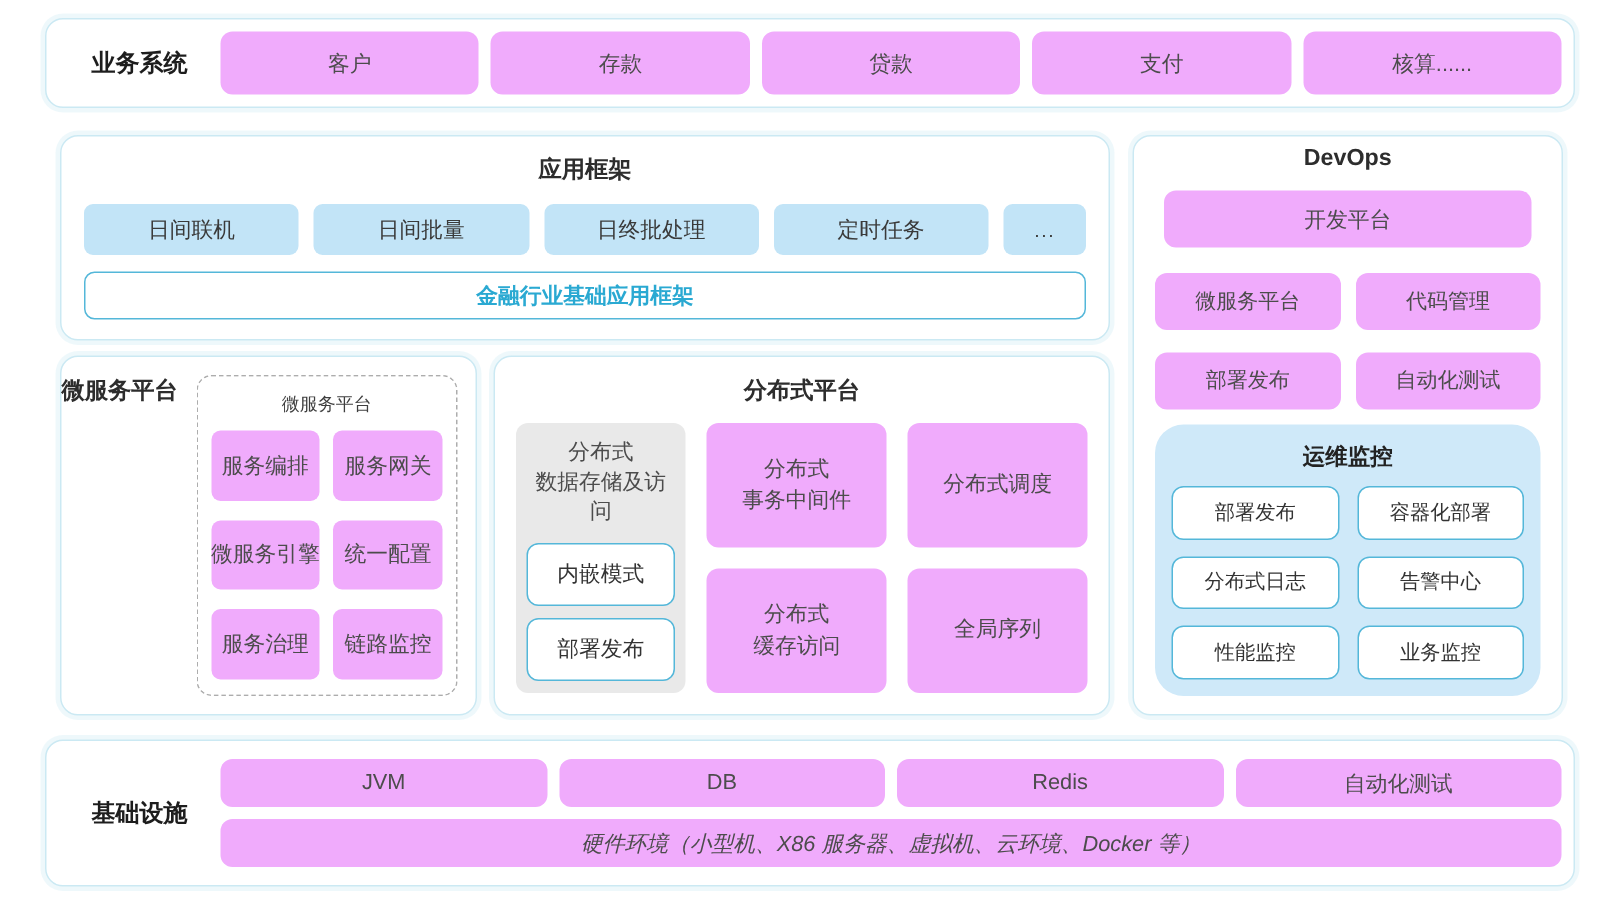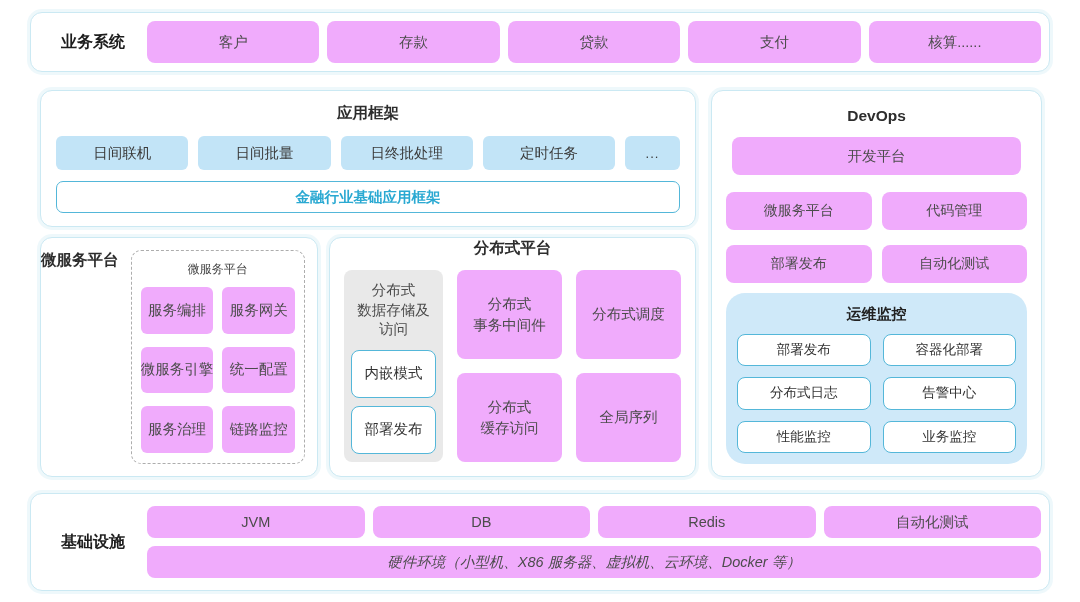--- a/index.html
+++ b/index.html
@@ -45,35 +45,35 @@
   .micro { width:278px; padding-top:12px; display:flex; flex-direction:row; }
   .micro .panel-title { margin-bottom:9px; }
   .dashed-box { flex:1; margin:0 12px 12px; border:1px dashed #adadad; border-radius:10px;
                 padding:7px 9px 10px; display:flex; flex-direction:column; }
   .dashed-title { text-align:center; font-size:12px; color:#3f3f3f; margin:3px 0 9px; }
   .micro-grid { flex:1; display:grid; grid-template-columns:1fr 1fr;
                 gap:13px 9px; }
   .micro-grid .gray-box { border-radius:6px; }
 
   
-  .dist { flex:1; display:flex; flex-direction:column; }
+  .dist { flex:1; padding-top:12px; display:flex; flex-direction:column; }
   .dist .panel-title { margin-bottom:11px; }
   .dist-grid { flex:1; margin:0 14px 14px; display:grid;
                grid-template-columns:1fr 1.06fr 1.06fr; gap:14px; }
   .storage-box { background:#e9e9e9; border-radius:8px; padding:0 7px 8px;
                  display:flex; flex-direction:column; }
   .storage-label { padding:11px 0 10px; text-align:center; font-size:14.5px;
                    color:#4c4c4c; line-height:1.35; }
   .storage-box .teal-outline { flex:1; border-radius:8px; font-size:14.5px; color:#333; }
   .storage-box .teal-outline + .teal-outline { margin-top:8px; }
   .dist-col { display:flex; flex-direction:column; gap:14px; }
   .dist-col .gray-box { flex:1; line-height:1.4; border-radius:8px; }
 
   
-  .devops { width:331px; padding-top:16px; display:flex; flex-direction:column; }
+  .devops { width:287px; padding-top:6px; display:flex; flex-direction:column; }
   .devops .panel-title { margin-bottom:12px; }
   .dev-platform { margin:0 20px; height:38px; flex:none;text-align:right; }
   .devops-grid { margin:17px 14px 0; display:grid; grid-template-columns:1fr 1fr;
                  gap:15px 10px; }
   .devops-grid .gray-box { height:38px; font-size:14px; }
   .monitor { flex:1; margin:10px 14px 12px; background:#cfe9f9; border-radius:19px;
              padding:9px 11px 11px; display:flex; flex-direction:column; }
   .monitor-title { text-align:center; font-size:15px; font-weight:700; color:#222;
                    margin:3px 0 10px; }
   .monitor-grid { flex:1; display:grid; grid-template-columns:1fr 1fr; gap:11px 12px; }

